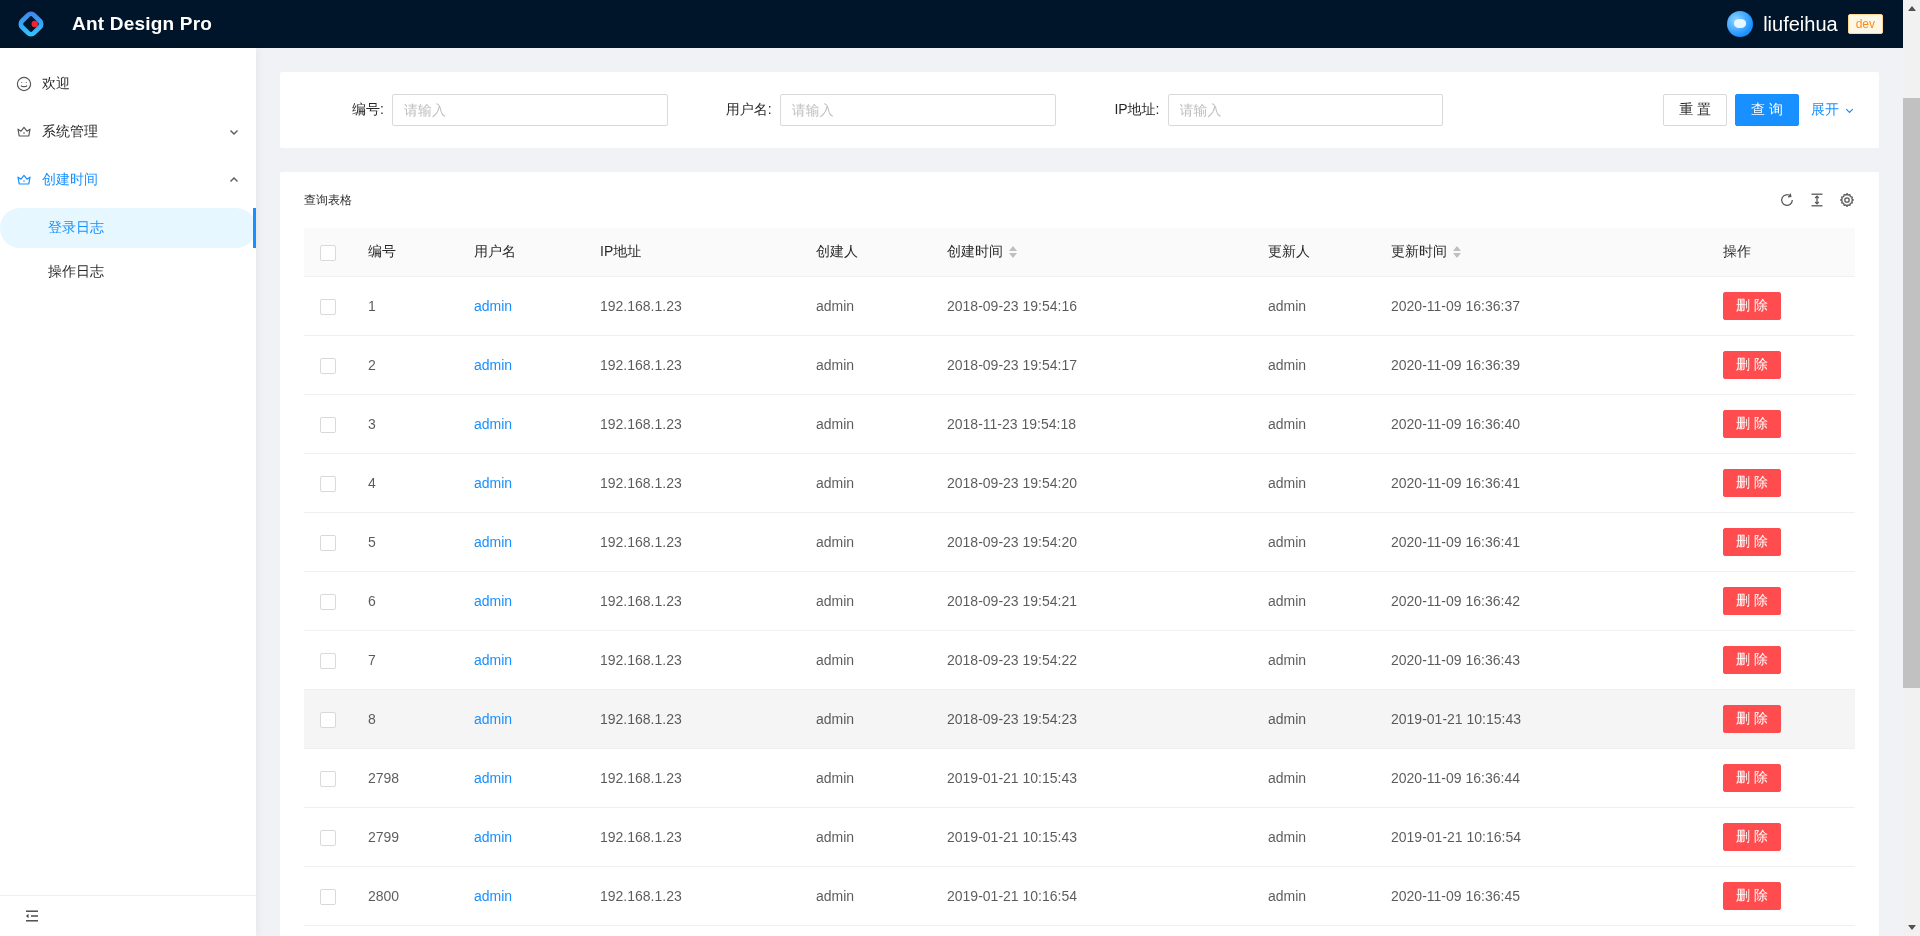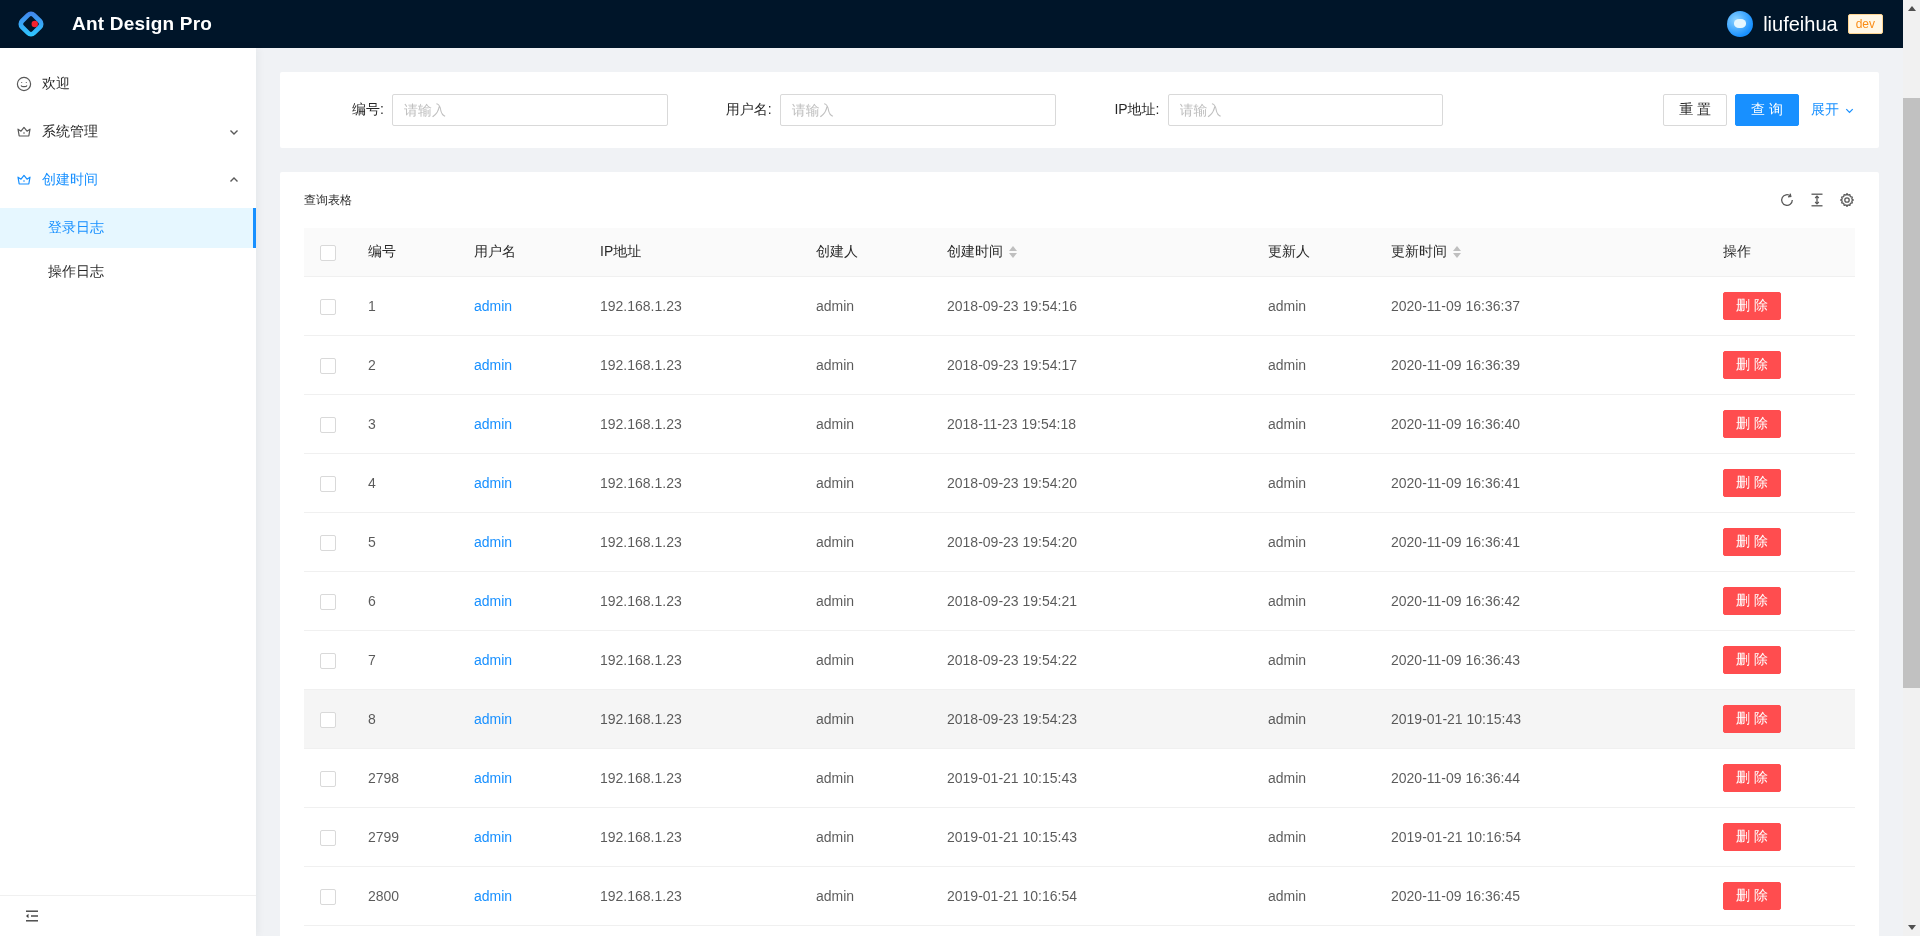--- a/index.html
+++ b/index.html
@@ -53,21 +53,21 @@
     height: 40px; margin: 8px 0; display: flex; align-items: center;
     padding: 0 16px 0 16px; cursor: pointer; color: rgba(0,0,0,0.85);
     position: relative; font-size: 14px;
   }
   .menu-item .mi-icon { width: 16px; height: 16px; margin-right: 10px; flex: none; display: inline-flex; }
   .menu-item .mi-icon svg { width: 16px; height: 16px; }
   .menu-item .arrow { margin-left: auto; display: inline-flex; }
   .menu-item.parent-active { color: #1890ff; }
   .sub-item {
     height: 40px; margin: 4px 0; display: flex; align-items: center;
-    padding-left: 48px; cursor: pointer; color: rgba(0,0,0,0.85); position: relative;
+    padding-left: 48px; cursor: pointer; color: rgba(0,0,0,0.85); position: relative; border-radius: 20px;
   }
   .sub-item.selected {
     background: #e6f7ff; color: #1890ff;
   }
   .sub-item.selected::after {
     content: ""; position: absolute; right: 0; top: 0; bottom: 0;
     border-right: 3px solid #1890ff;
   }
   .sidebar-footer {
     flex: none; height: 41px; border-top: 1px solid #f0f0f0;

